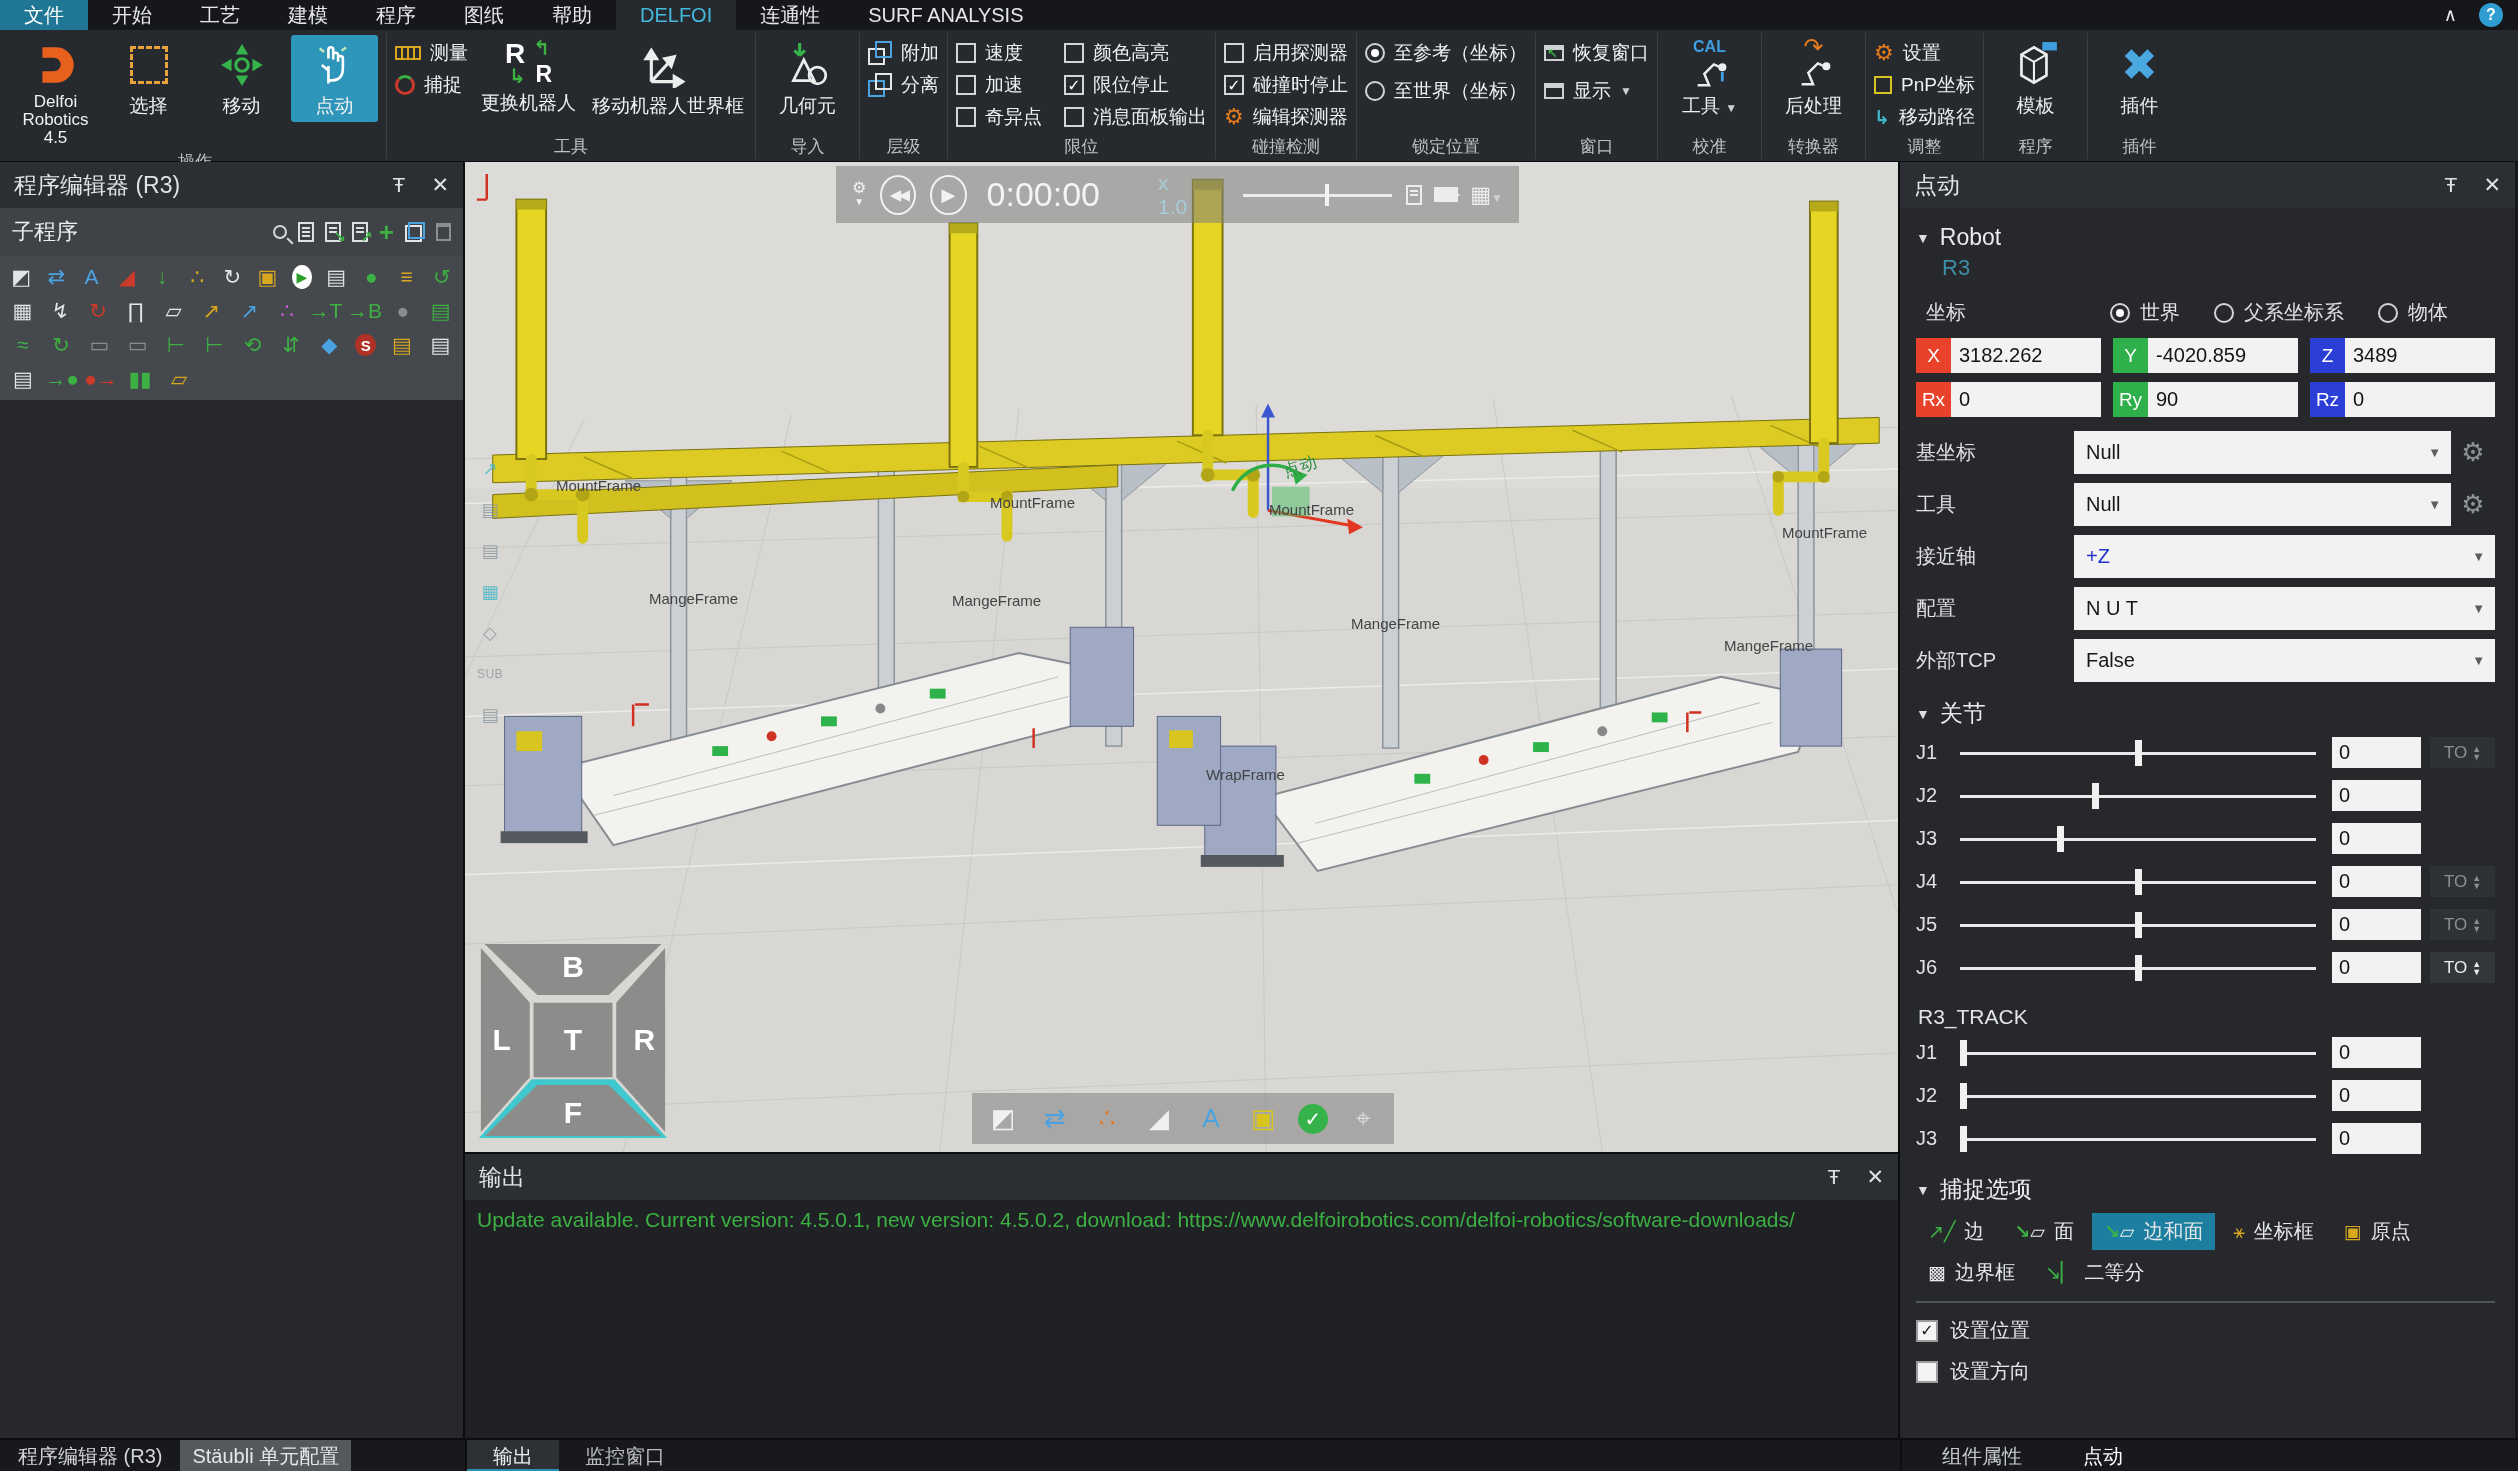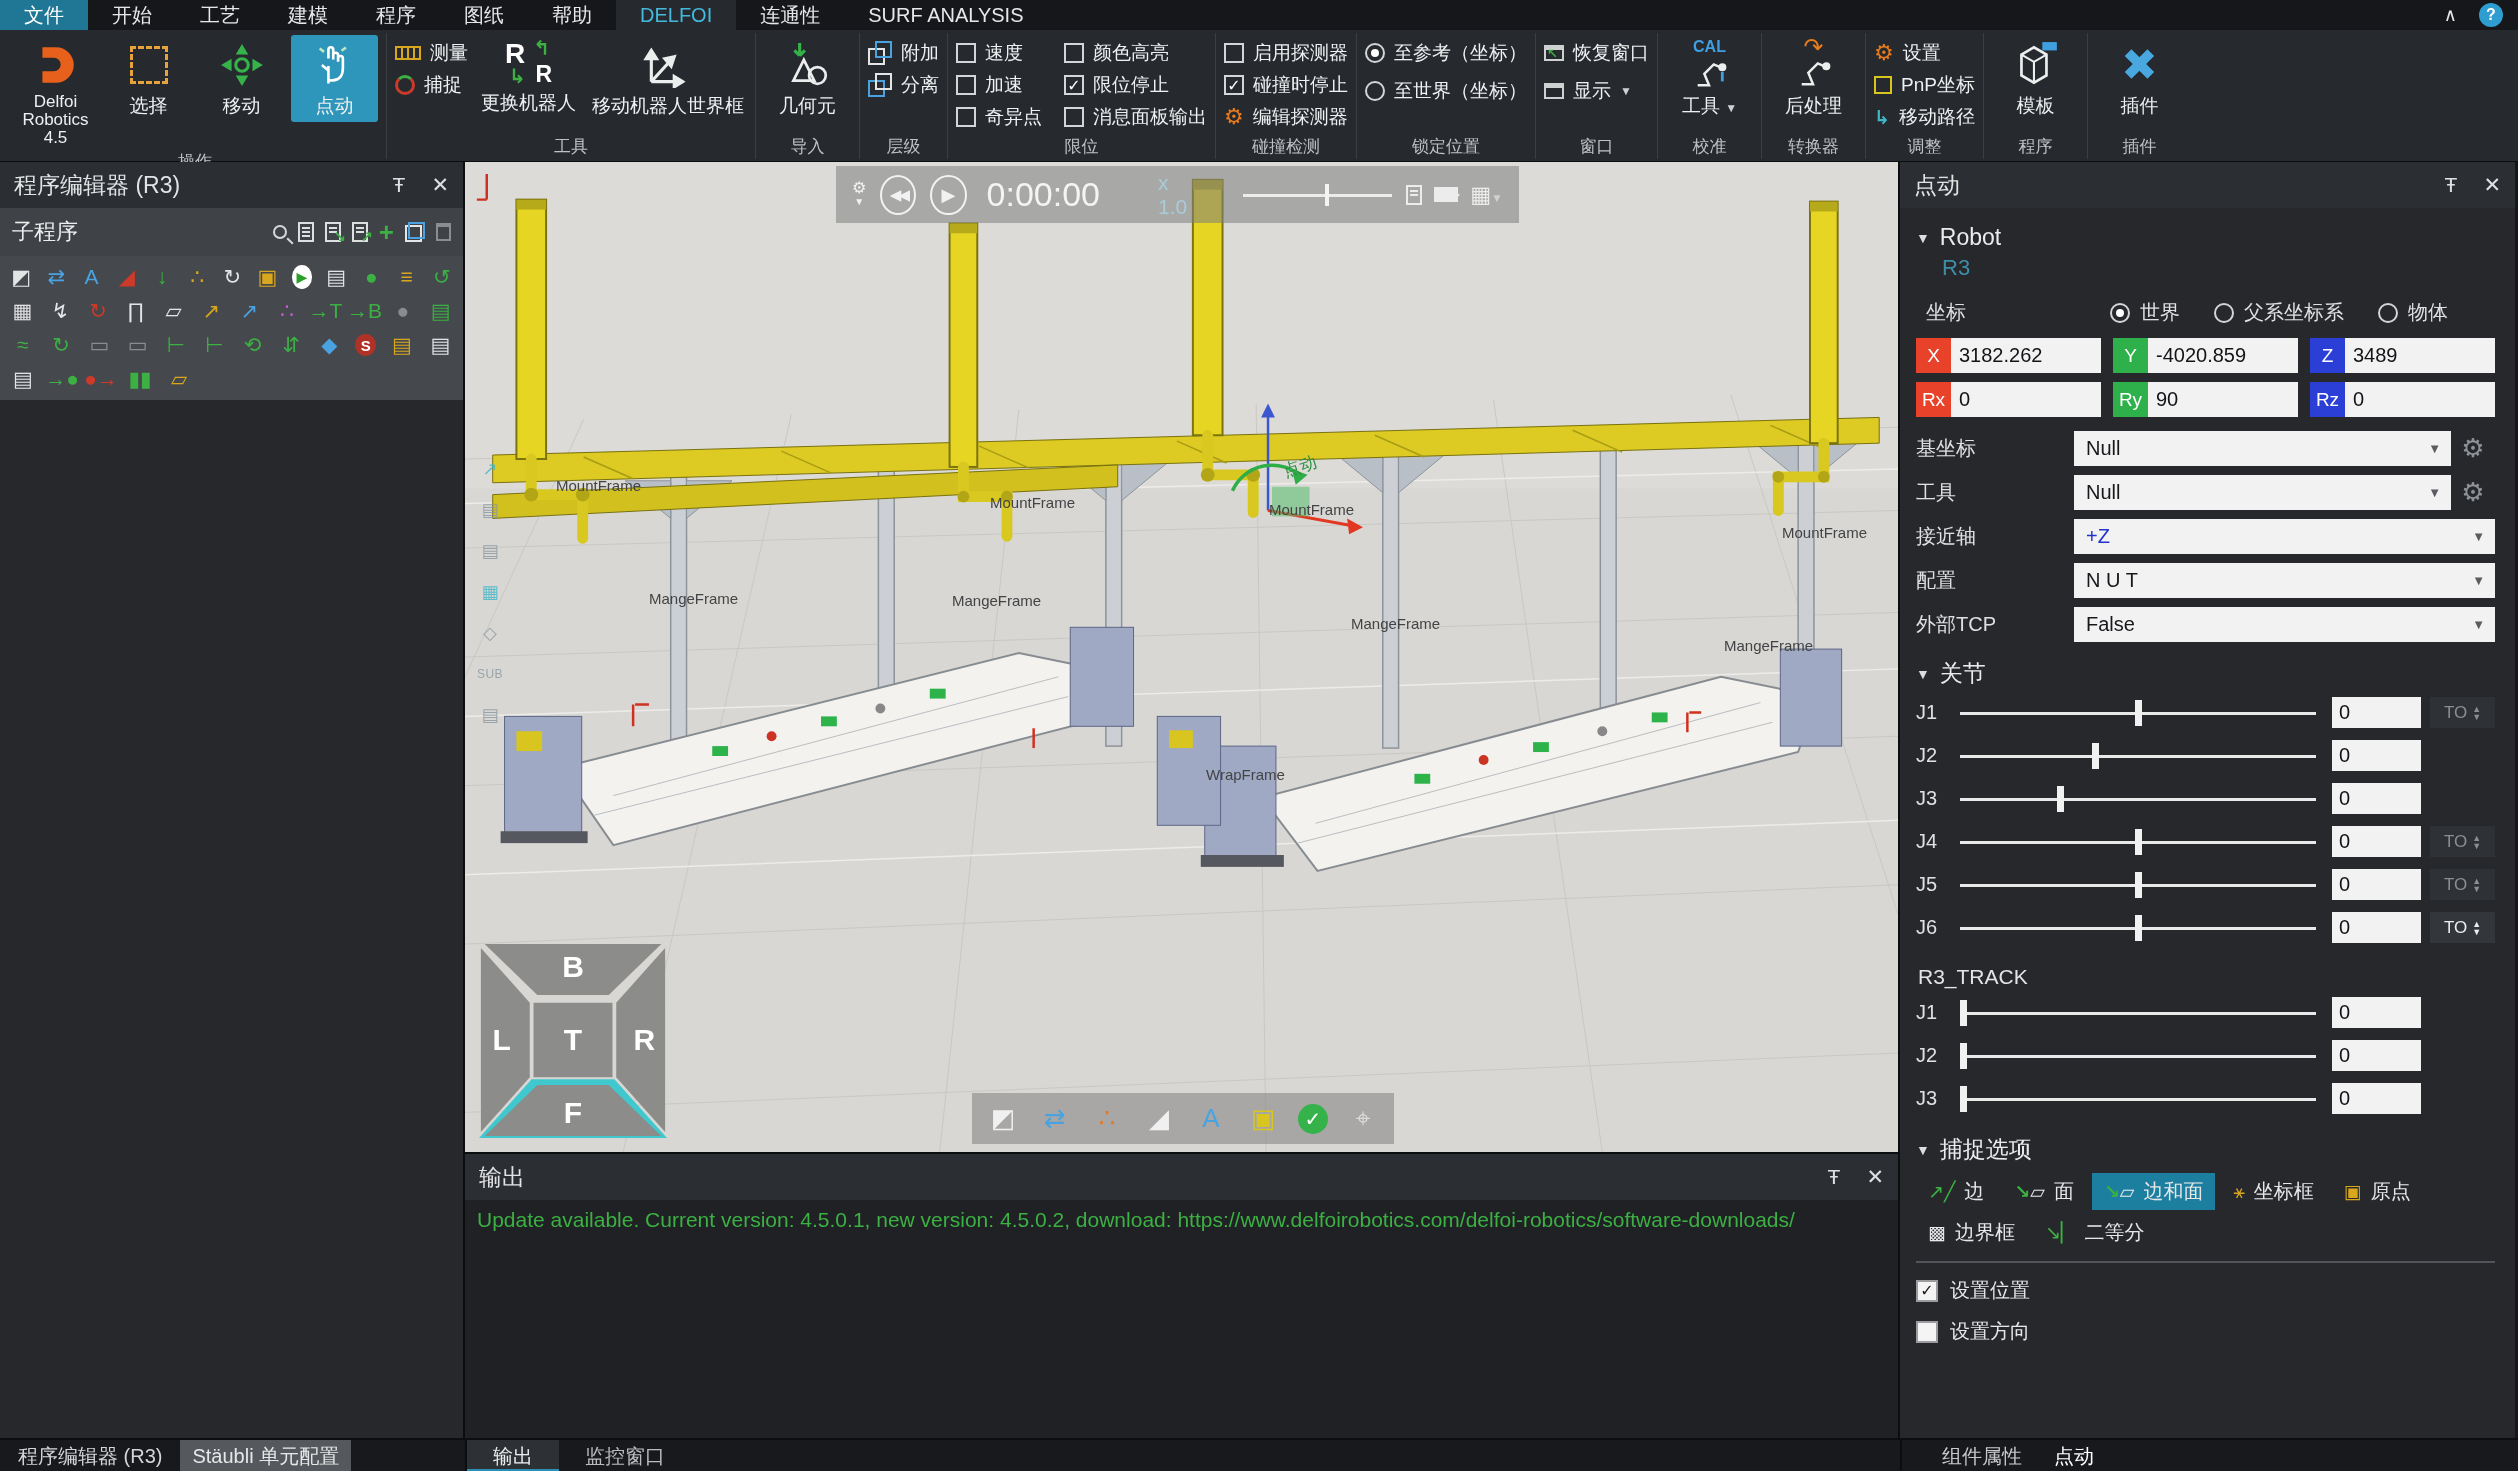--- a/index.html
+++ b/index.html
@@ -133,21 +133,21 @@
   .robot-name{color:#3f8ea8;font-size:22px;margin:4px 0 18px 26px;}
   .coord-row{display:flex;align-items:center;margin:10px 0 12px 10px;color:#dfe0e2;}
   .coord-row .lbl{width:184px;}
   .rgrp{display:flex;align-items:center;gap:10px;margin-right:34px;}
   .xyz{display:grid;grid-template-columns:1fr 1fr 1fr;gap:9px 12px;margin:6px 0 14px 0;}
   .field{display:flex;height:35px;}
   .ftag{width:35px;color:#fff;display:flex;align-items:center;justify-content:center;font-size:19px;flex:none;}
   .fval{flex:1;background:#f2f2f2;color:#131417;display:flex;align-items:center;padding:0 8px;font-size:20px;min-width:0;}
   .prop-row{display:flex;align-items:center;margin:9px 0;}
   .prop-label{width:158px;color:#dfe0e2;flex:none;}
-  .prop-field{flex:1;height:35px;background:#f2f2f2;color:#17181c;display:flex;align-items:center;padding:0 12px;position:relative;}
+  .prop-field{flex:1;height:43px;background:#f2f2f2;color:#17181c;display:flex;align-items:center;padding:0 12px;position:relative;}
   .prop-field .dd{position:absolute;right:10px;color:#5a5c60;font-size:13px;}
   .prop-field.blue{color:#2233cc;}
   .prop-field.dis{background:#a6a6a6;color:#222;}
   .prop-gear{width:44px;text-align:center;color:#8e9196;font-size:26px;flex:none;}
   .jrow{display:flex;align-items:center;height:43px;}
   .j-label{width:44px;color:#dfe0e2;flex:none;}
   .j-slider{flex:1;position:relative;height:43px;}
   .j-slider .trk{position:absolute;left:0;right:0;top:21px;height:3px;background:#e9e9ea;}
   .j-slider .th{position:absolute;top:9px;width:7px;height:26px;background:#f1f1f1;}
   .j-val{width:89px;height:31px;background:#f2f2f2;color:#131417;margin-left:16px;padding:0 7px;line-height:31px;flex:none;}
@@ -163,21 +163,21 @@
   .chk-row{display:flex;align-items:center;gap:12px;margin:14px 0;color:#e6e7e9;}
   .chk-row .cbx{width:22px;height:22px;}
   
   .bottombar{height:34px;background:#17191c;display:flex;border-top:2px solid var(--line);font-size:20px;}
   .fb-left{width:465px;display:flex;align-items:center;gap:10px;padding-left:10px;}
   .fb-tab{color:#d4d5d7;padding:0 8px;white-space:nowrap;}
   .fb-chip{background:#55585d;color:#e6e7e8;padding:3px 12px;white-space:nowrap;}
   .fb-center{width:1435px;display:flex;align-items:stretch;border-left:2px solid var(--line);}
   .fb-ctab{display:flex;align-items:center;padding:0 26px;color:#b9bbbe;}
   .fb-ctab.act{background:#2d3035;color:#eceded;box-shadow:inset 0 -3px 0 var(--accent2);}
-  .fb-right{flex:1;border-left:2px solid var(--line);display:flex;align-items:center;gap:32px;padding-left:40px;}
+  .fb-right{flex:1;border-left:2px solid var(--line);display:flex;align-items:center;gap:61px;padding-left:40px;}
   .fb-rtab{color:#c7c9cc;white-space:nowrap;}
   .fb-rtab.act{color:#ffffff;}
 </style>
 </head>
 <body>
 
 <header class="menubar">
   <span class="mtab file">文件</span>
   <span class="mtab">开始</span>
   <span class="mtab">工艺</span>

